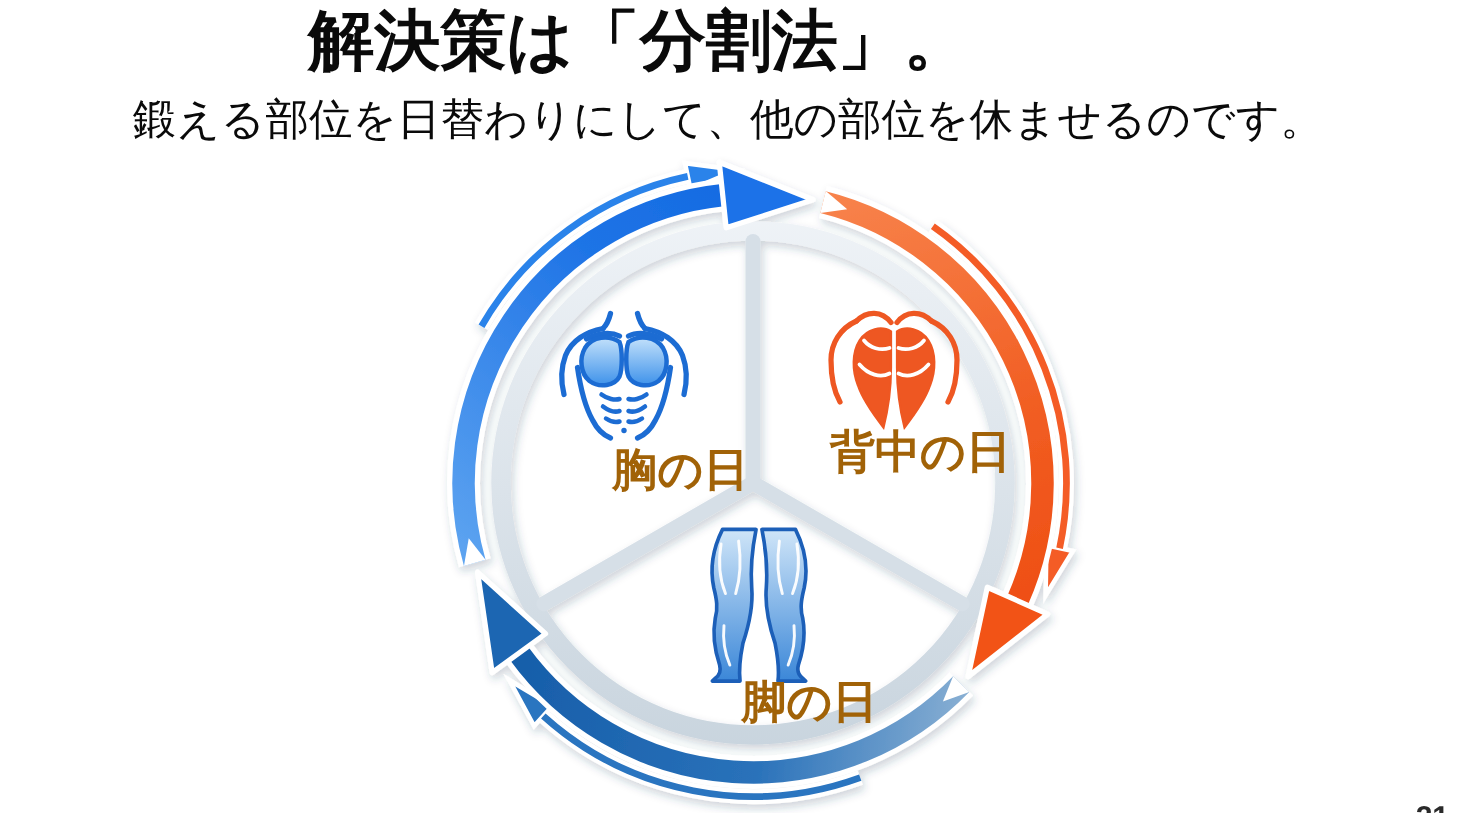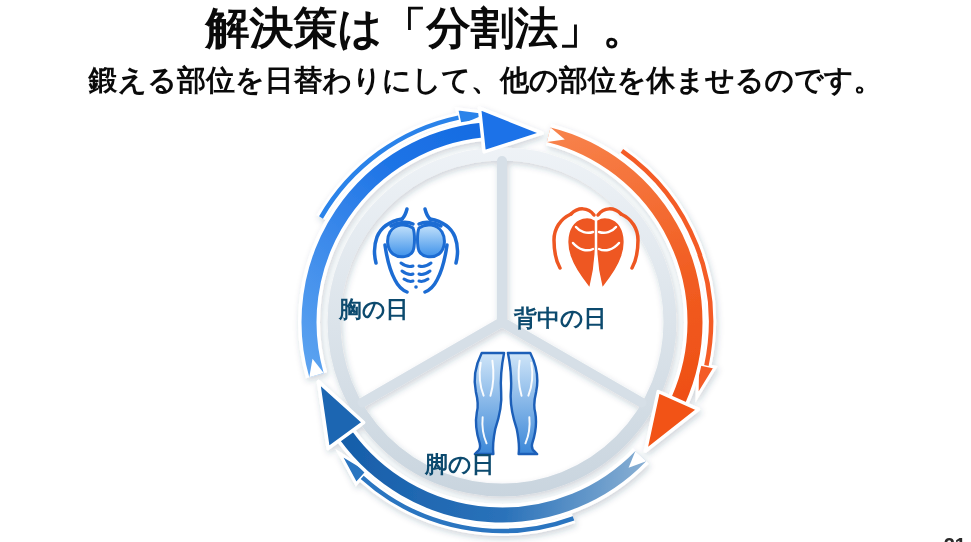--- a/index.html
+++ b/index.html
@@ -7,29 +7,29 @@
     width:971px;height:542px;position:relative;overflow:hidden;
     background:#ffffff;
     font-family:"Liberation Sans","DejaVu Sans",sans-serif;
   }
   .title{
     position:absolute;left:0;top:2px;width:852px;text-align:center;
     font-size:44px;font-weight:900;color:#0a0a0a;letter-spacing:0px;line-height:1.2;
   }
   .subtitle{
     position:absolute;left:0;top:63px;width:971px;text-align:center;
-    font-size:29px;font-weight:700;color:#0a0a0a;line-height:1.2;
+    font-size:29px;font-weight:400;color:#0a0a0a;line-height:1.2;
   }
   .diagram-svg{position:absolute;left:0;top:0;width:971px;height:542px;}
   .seg-label{
-    position:absolute;width:160px;text-align:left;
-    font-size:23px;font-weight:900;color:#0c4a6e;line-height:1.1;
+    position:absolute;width:160px;text-align:right;
+    font-size:30px;font-weight:900;color:#a16207;line-height:1.1;
   }
   .seg-label.chest{left:339px;top:297px;}
-  .seg-label.back {left:514px;top:306px;}
+  .seg-label.back {left:514px;top:285px;}
   .seg-label.legs {left:425px;top:452px;}
   .icon-svg{position:absolute;}
   .icon-chest{left:366px;top:206px;width:100px;height:88px;}
   .icon-back {left:546px;top:203px;width:100px;height:90px;}
   .icon-legs {left:466px;top:351px;width:80px;height:105px;}
   .page-number{
     position:absolute;right:5px;bottom:-15px;
     font-size:20px;font-weight:700;color:#2a2a2a;
   }
 </style>

